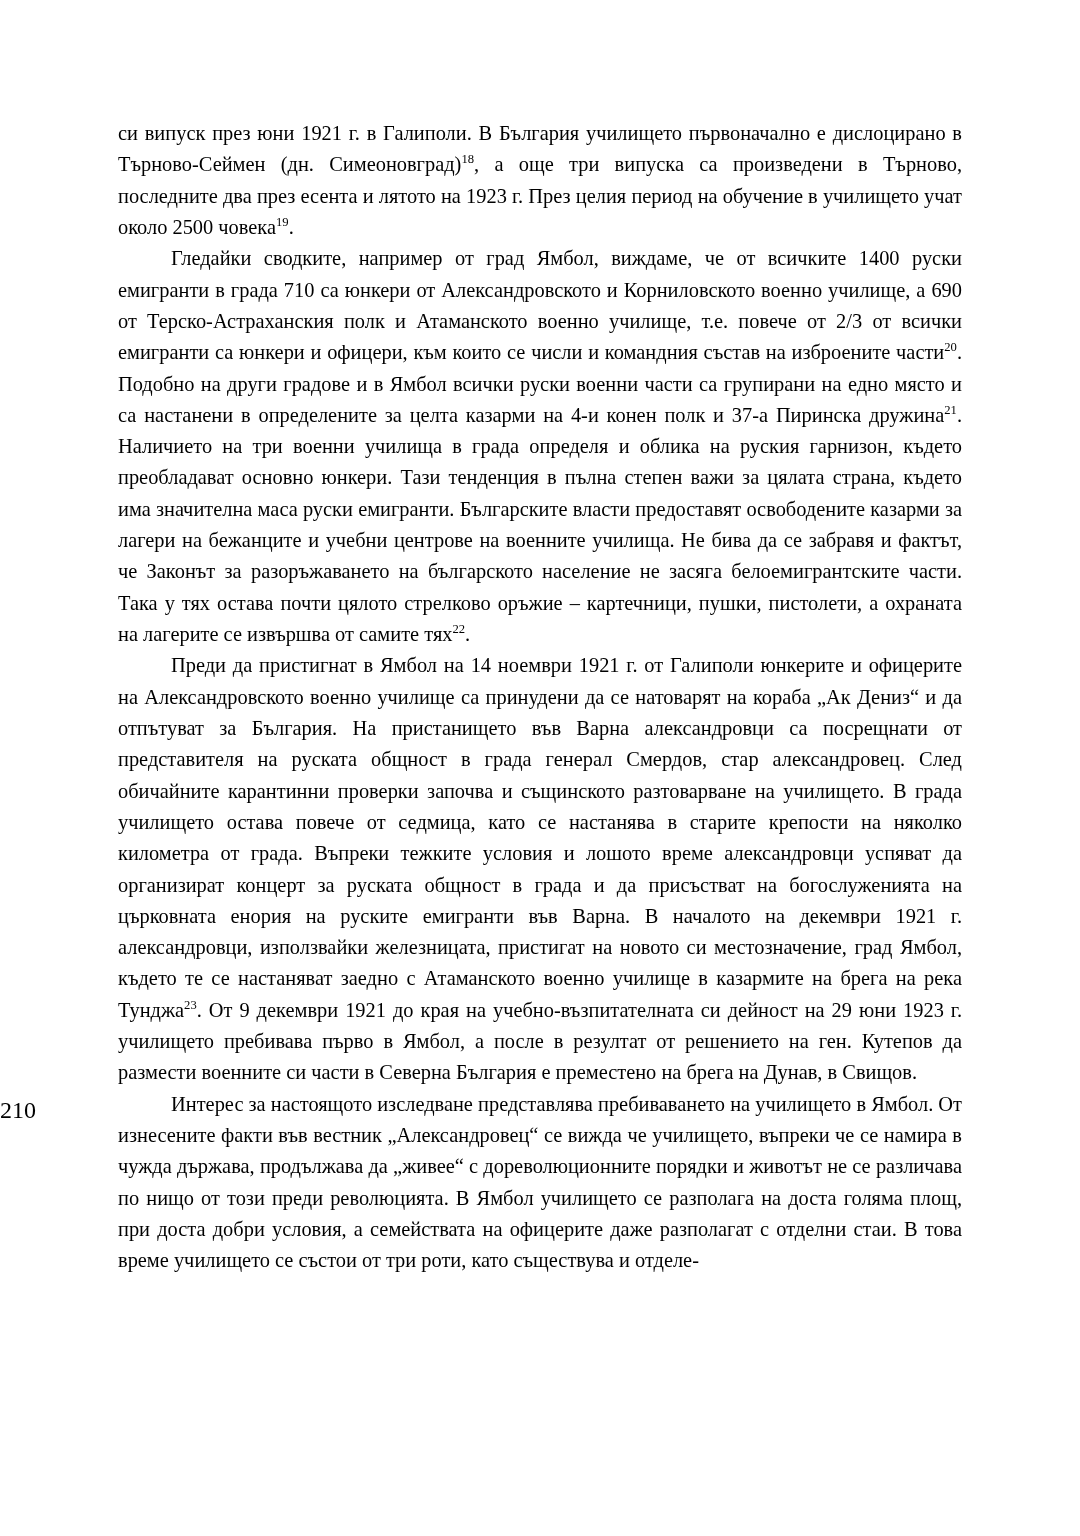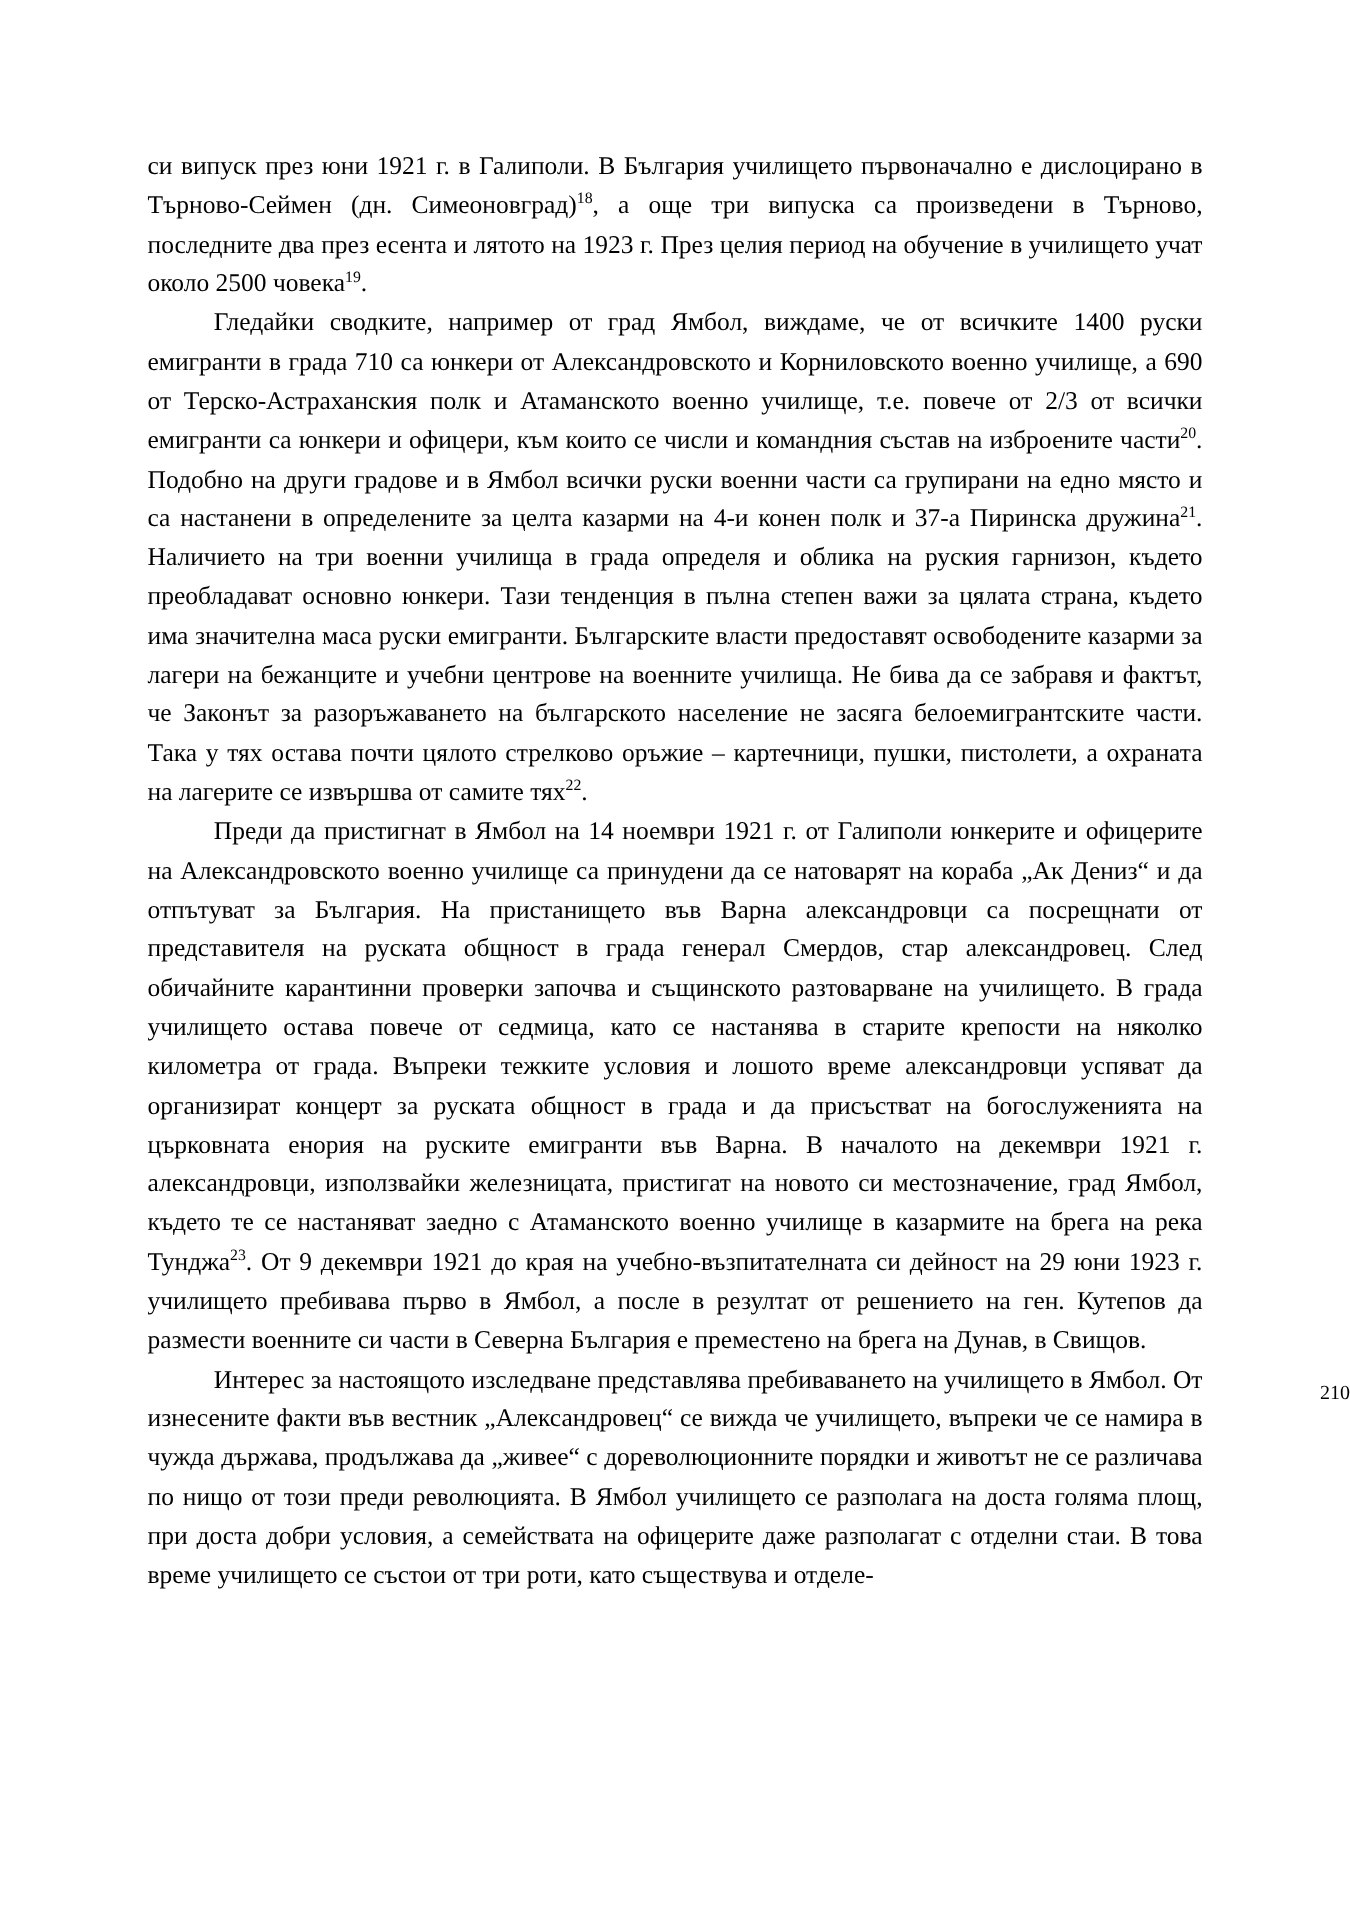--- a/index.html
+++ b/index.html
@@ -37,22 +37,22 @@
   sup {
     font-size: 0.62em;
     vertical-align: super;
     line-height: 0;
   }
   .page-number {
     position: absolute;
     left: 0;
     right: 0;
     bottom: 88px;
-    text-align: right;
-    font-size: 16px;
+    text-align: left;
+    font-size: 24px;
     font-family: "Liberation Serif", "DejaVu Serif", serif;
   }
 </style>
 </head>
 <body>
 
 <div class="page">
   <div class="body-text" id="body-text">
       <p class="noindent">си випуск през юни 1921 г. в Галиполи. В България училището първоначално е дислоцирано в Търново-Сеймен (дн. Симеоновград)<sup>18</sup>, а още три випуска са произведени в Търново, последните два през есента и лятото на 1923 г. През целия период на обучение в училището учат около 2500 човека<sup>19</sup>.</p>
       <p>Гледайки сводките, например от град Ямбол, виждаме, че от всичките 1400 руски емигранти в града 710 са юнкери от Александровското и Корниловското военно училище, а 690 от Терско-Астраханския полк и Атаманското военно училище, т.е. повече от 2/3 от всички емигранти са юнкери и офицери, към които се числи и командния състав на изброените части<sup>20</sup>. Подобно на други градове и в Ямбол всички руски военни части са групирани на едно място и са настанени в определените за целта казарми на 4-и конен полк и 37-а Пиринска дружина<sup>21</sup>. Наличието на три военни училища в града определя и облика на руския гарнизон, където преобладават основно юнкери. Тази тенденция в пълна степен важи за цялата страна, където има значителна маса руски емигранти. Българските власти предоставят освободените казарми за лагери на бежанците и учебни центрове на военните училища. Не бива да се забравя и фактът, че Законът за разоръжаването на българското население не засяга белоемигрантските части. Така у тях остава почти цялото стрелково оръжие – картечници, пушки, пистолети, а охраната на лагерите се извършва от самите тях<sup>22</sup>.</p>

